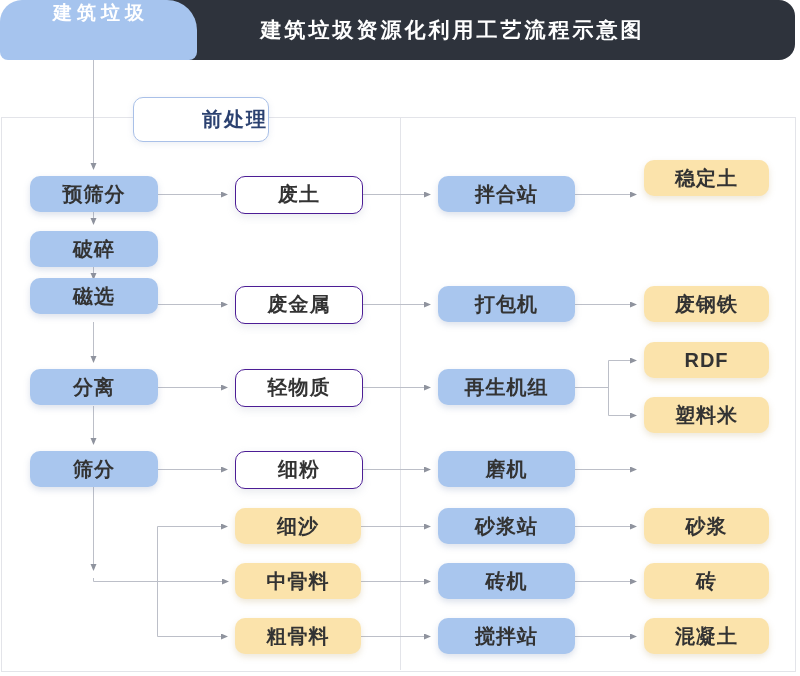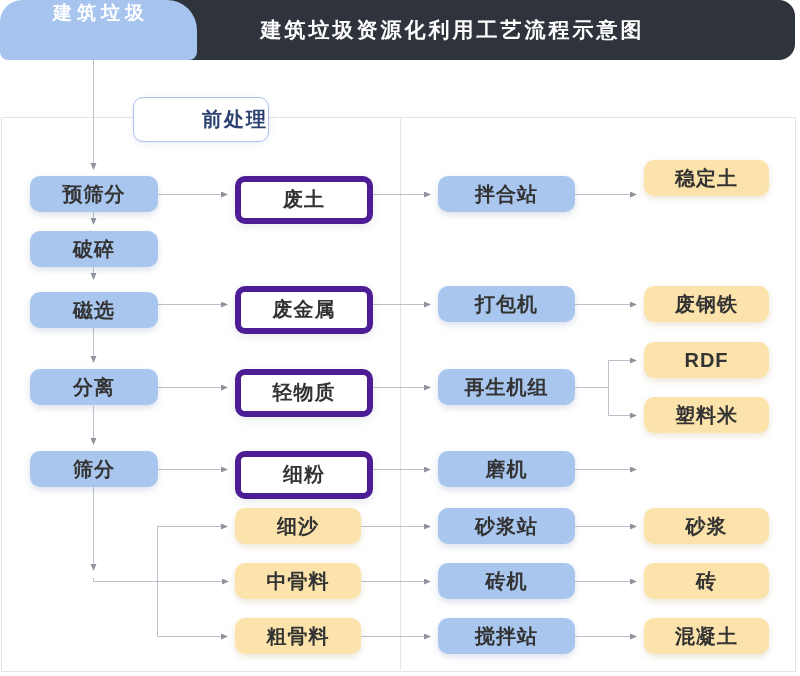--- a/index.html
+++ b/index.html
@@ -20,21 +20,21 @@
        border-radius:10px;z-index:4;display:flex;align-items:center;justify-content:flex-end;
        box-shadow:0 2px 6px rgba(120,140,180,.15);}
   .sec span{color:#2b4170;font-size:20px;font-weight:bold;letter-spacing:2px;}
   
   svg.wires{position:absolute;left:0;top:0;z-index:1;}
   
   .node{position:absolute;height:36px;line-height:36px;text-align:center;border-radius:10px;
         font-size:20px;font-weight:600;color:#333;z-index:2;letter-spacing:1px;}
   .blue{background:#a9c6ee;box-shadow:0 3px 6px rgba(120,140,180,.25);}
   .yellow{background:#fbe3ab;box-shadow:0 3px 6px rgba(185,160,105,.25);}
-  .white{background:#fff;border:6px solid #4c1d95;line-height:34px;box-shadow:0 3px 8px rgba(140,150,170,.20);}
+  .white{background:#fff;border:1px solid #4c1d95;line-height:34px;box-shadow:0 3px 8px rgba(140,150,170,.20);}
   .c1{left:30px;width:128px}
   .c2{left:235px;width:126px}
   .c3{left:438px;width:137px}
   .c4{left:644px;width:125px}
 </style>
 </head>
 <body>
 
 <div class="canvas">
 
@@ -94,21 +94,21 @@
 
       <line x1="565" y1="387.5" x2="608.5" y2="387.5"></line>
       <line x1="608.5" y1="360.5" x2="608.5" y2="415.5"></line>
       <line x1="608.5" y1="360.5" x2="636" y2="360.5" marker-end="url(#arr)"></line>
       <line x1="608.5" y1="415.5" x2="636" y2="415.5" marker-end="url(#arr)"></line>
     </g>
   </svg>
 
   <div class="node blue c1" style="top:176px">预筛分</div>
   <div class="node blue c1" style="top:231px">破碎</div>
-  <div class="node blue c1" style="top:292px">磁选</div>
+  <div class="node blue c1" style="top:278px">磁选</div>
   <div class="node blue c1" style="top:369px">分离</div>
   <div class="node blue c1" style="top:451px">筛分</div>
 
   <div class="node white c2" style="top:176px">废土</div>
   <div class="node white c2" style="top:286px">废金属</div>
   <div class="node white c2" style="top:369px">轻物质</div>
   <div class="node white c2" style="top:451px">细粉</div>
   <div class="node yellow c2" style="top:508px">细沙</div>
   <div class="node yellow c2" style="top:563px">中骨料</div>
   <div class="node yellow c2" style="top:618px">粗骨料</div>

